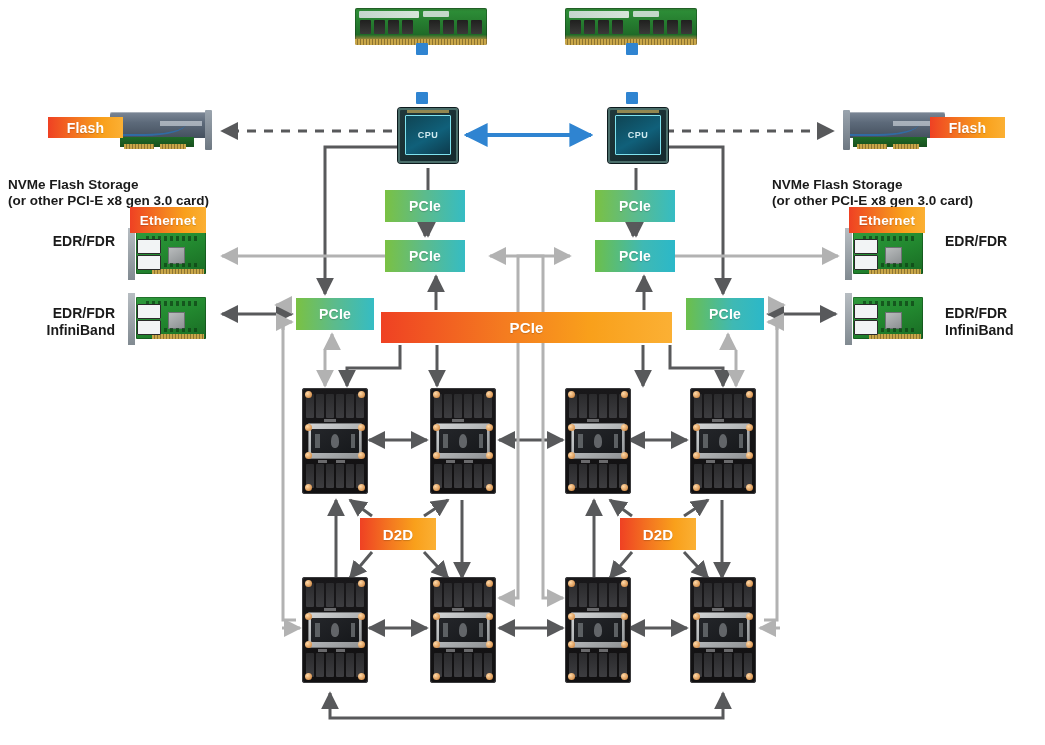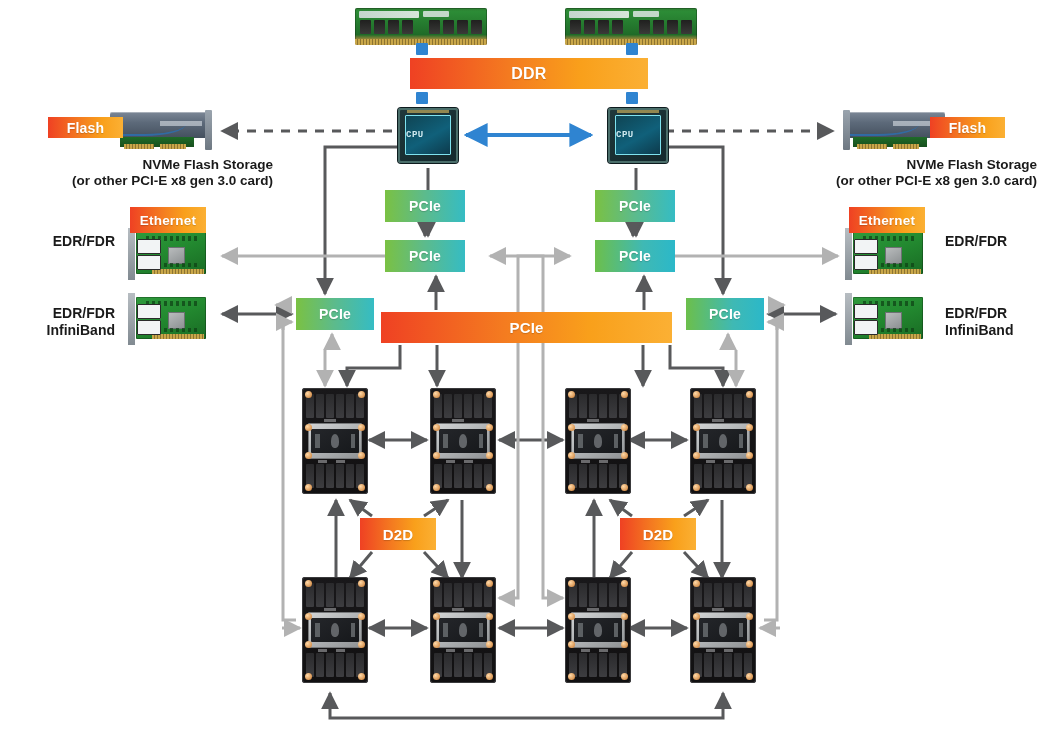--- a/index.html
+++ b/index.html
@@ -35,21 +35,21 @@
 
   .flashlbl{width:75px;height:21px;font-size:14px;}
   #flash-l-lbl{left:48px;top:117px;}
   #flash-r-lbl{left:930px;top:117px;}
   .ethlbl{width:76px;height:26px;font-size:13.5px;}
   #eth-l-lbl{left:130px;top:207px;}
   #eth-r-lbl{left:849px;top:207px;}
 
   
   .cap{position:absolute;color:#1a1a1a;font-weight:bold;font-size:13.5px;
-       line-height:16px;text-align:right;white-space:nowrap;}
+       line-height:16px;text-align:left;white-space:nowrap;margin-top:20px;}
   #cap-nvme-l{left:8px;top:157px;width:265px;}
   #cap-nvme-r{left:772px;top:157px;width:265px;}
   .sidecap{position:absolute;color:#1a1a1a;font-weight:bold;font-size:14px;
            line-height:17px;white-space:nowrap;}
   #cap-edr-l{left:30px;top:233px;text-align:right;width:85px;}
   #cap-ib-l{left:18px;top:305px;text-align:right;width:97px;}
   #cap-edr-r{left:945px;top:233px;}
   #cap-ib-r{left:945px;top:305px;}
 
   
@@ -68,21 +68,21 @@
   .dimm .pins{position:absolute;left:0;bottom:0;width:100%;height:6px;
        background:repeating-linear-gradient(90deg,#c9a74a 0 2px,#8d7430 2px 3px);}
 
   
   .cpu{width:60px;height:55px;border-radius:3px;position:absolute;
        background:linear-gradient(145deg,#20393c,#13282c);
        box-shadow:inset 0 0 0 2px #4a6e6a, 0 0 0 1px #0d1b1e;}
   .cpu .die{position:absolute;left:7px;top:7px;right:7px;bottom:8px;
        background:linear-gradient(150deg,#0f4554,#10607a 55%,#0d3b4c);
        border:1px solid #7fe3ef;border-radius:1px;
-       display:flex;align-items:center;justify-content:flex-start;font-family:Liberation Mono, monospace;}
+       display:flex;align-items:center;justify-content:center;}
   .cpu .die span{color:#cfe9ef;font-size:9px;font-weight:bold;letter-spacing:.5px;}
   .cpu .top{position:absolute;left:9px;top:2px;width:42px;height:3px;background:#b9a45a;opacity:.75;}
 
   
   .bsq{position:absolute;width:12px;height:12px;background:#2f84d1;border-radius:1px;}
 
   
   .nvme{position:absolute;width:102px;height:42px;}
   .nvme .body{position:absolute;left:0;top:2px;width:100%;height:26px;border-radius:2px;
        background:linear-gradient(180deg,#7c8796 0%,#5d6a7a 40%,#44505e 100%);
@@ -283,21 +283,20 @@
         <i></i>
       </span>
     <span class="pins"></span>
   </div>
 
   <div class="bsq" style="left:416px;top:43px;"></div>
   <div class="bsq" style="left:626px;top:43px;"></div>
   <div class="bsq" style="left:416px;top:92px;"></div>
   <div class="bsq" style="left:626px;top:92px;"></div>
 
-  <div class="node gblock grad-warm" id="ddr">DDR</div>
 
   <div class="cpu" style="left:398px;top:108px;">
     <span class="top"></span>
     <span class="die">
         <span>CPU</span>
       </span>
   </div>
   <div class="cpu" style="left:608px;top:108px;">
     <span class="top"></span>
     <span class="die">

